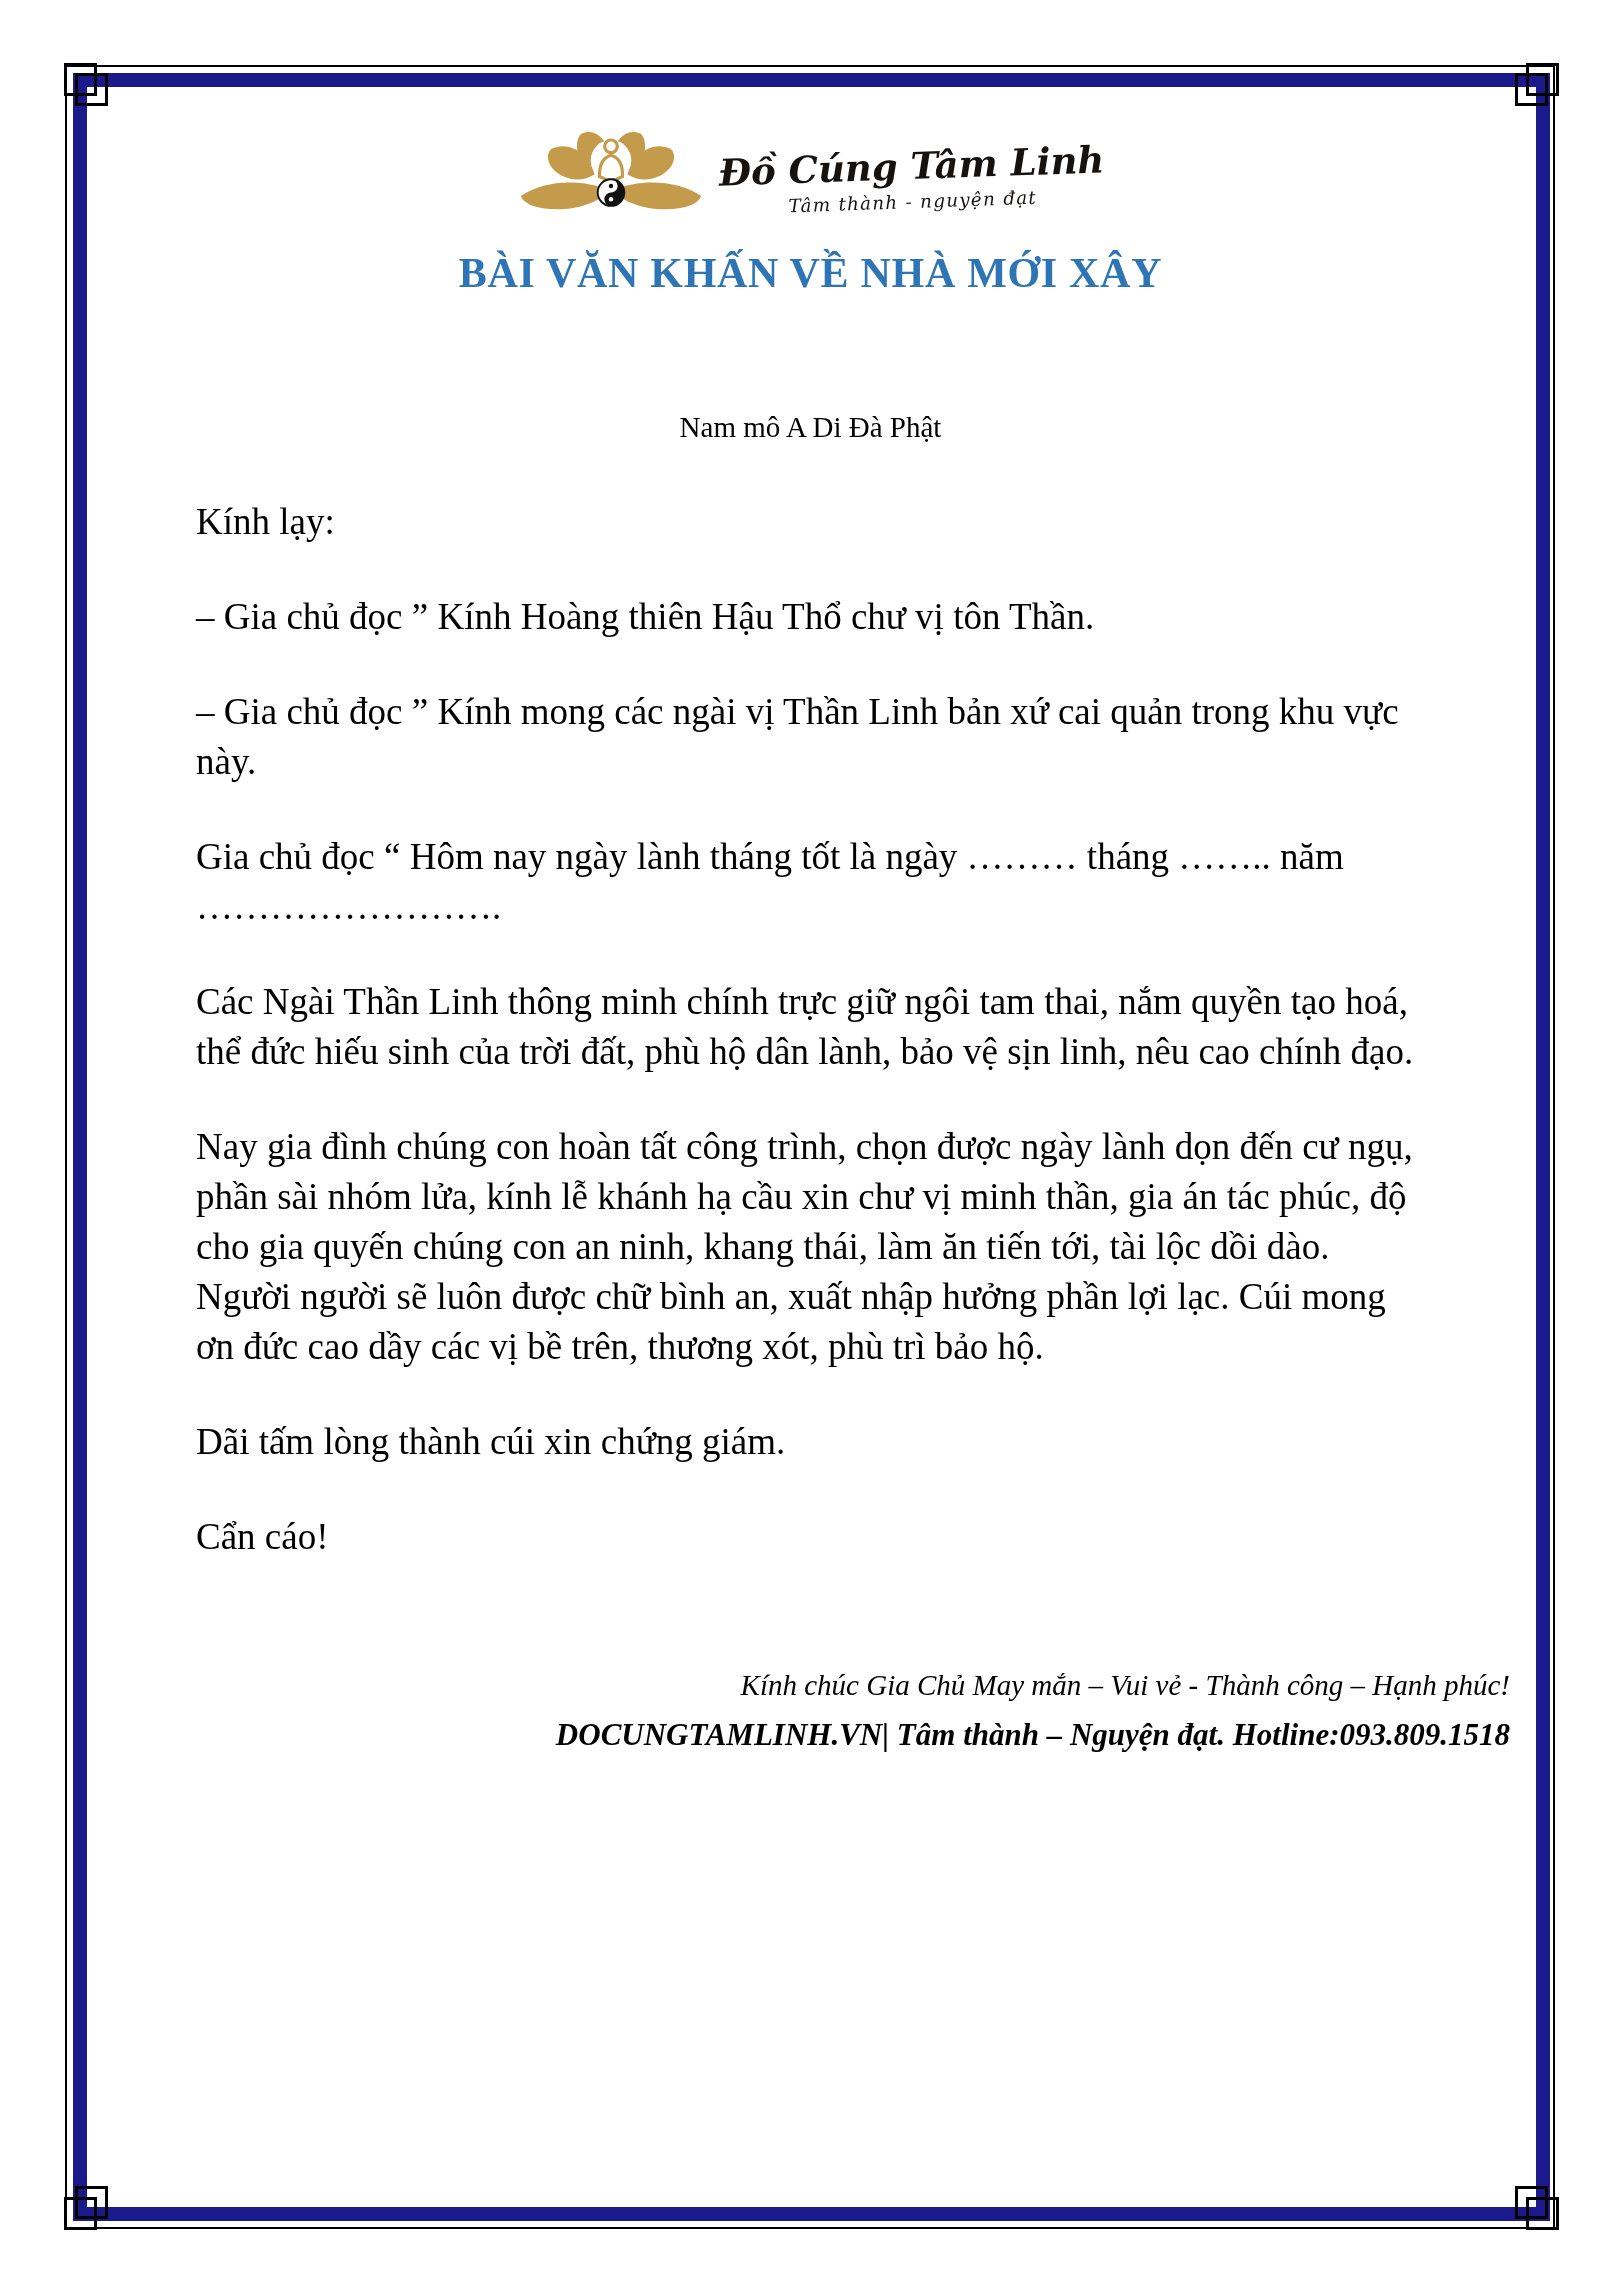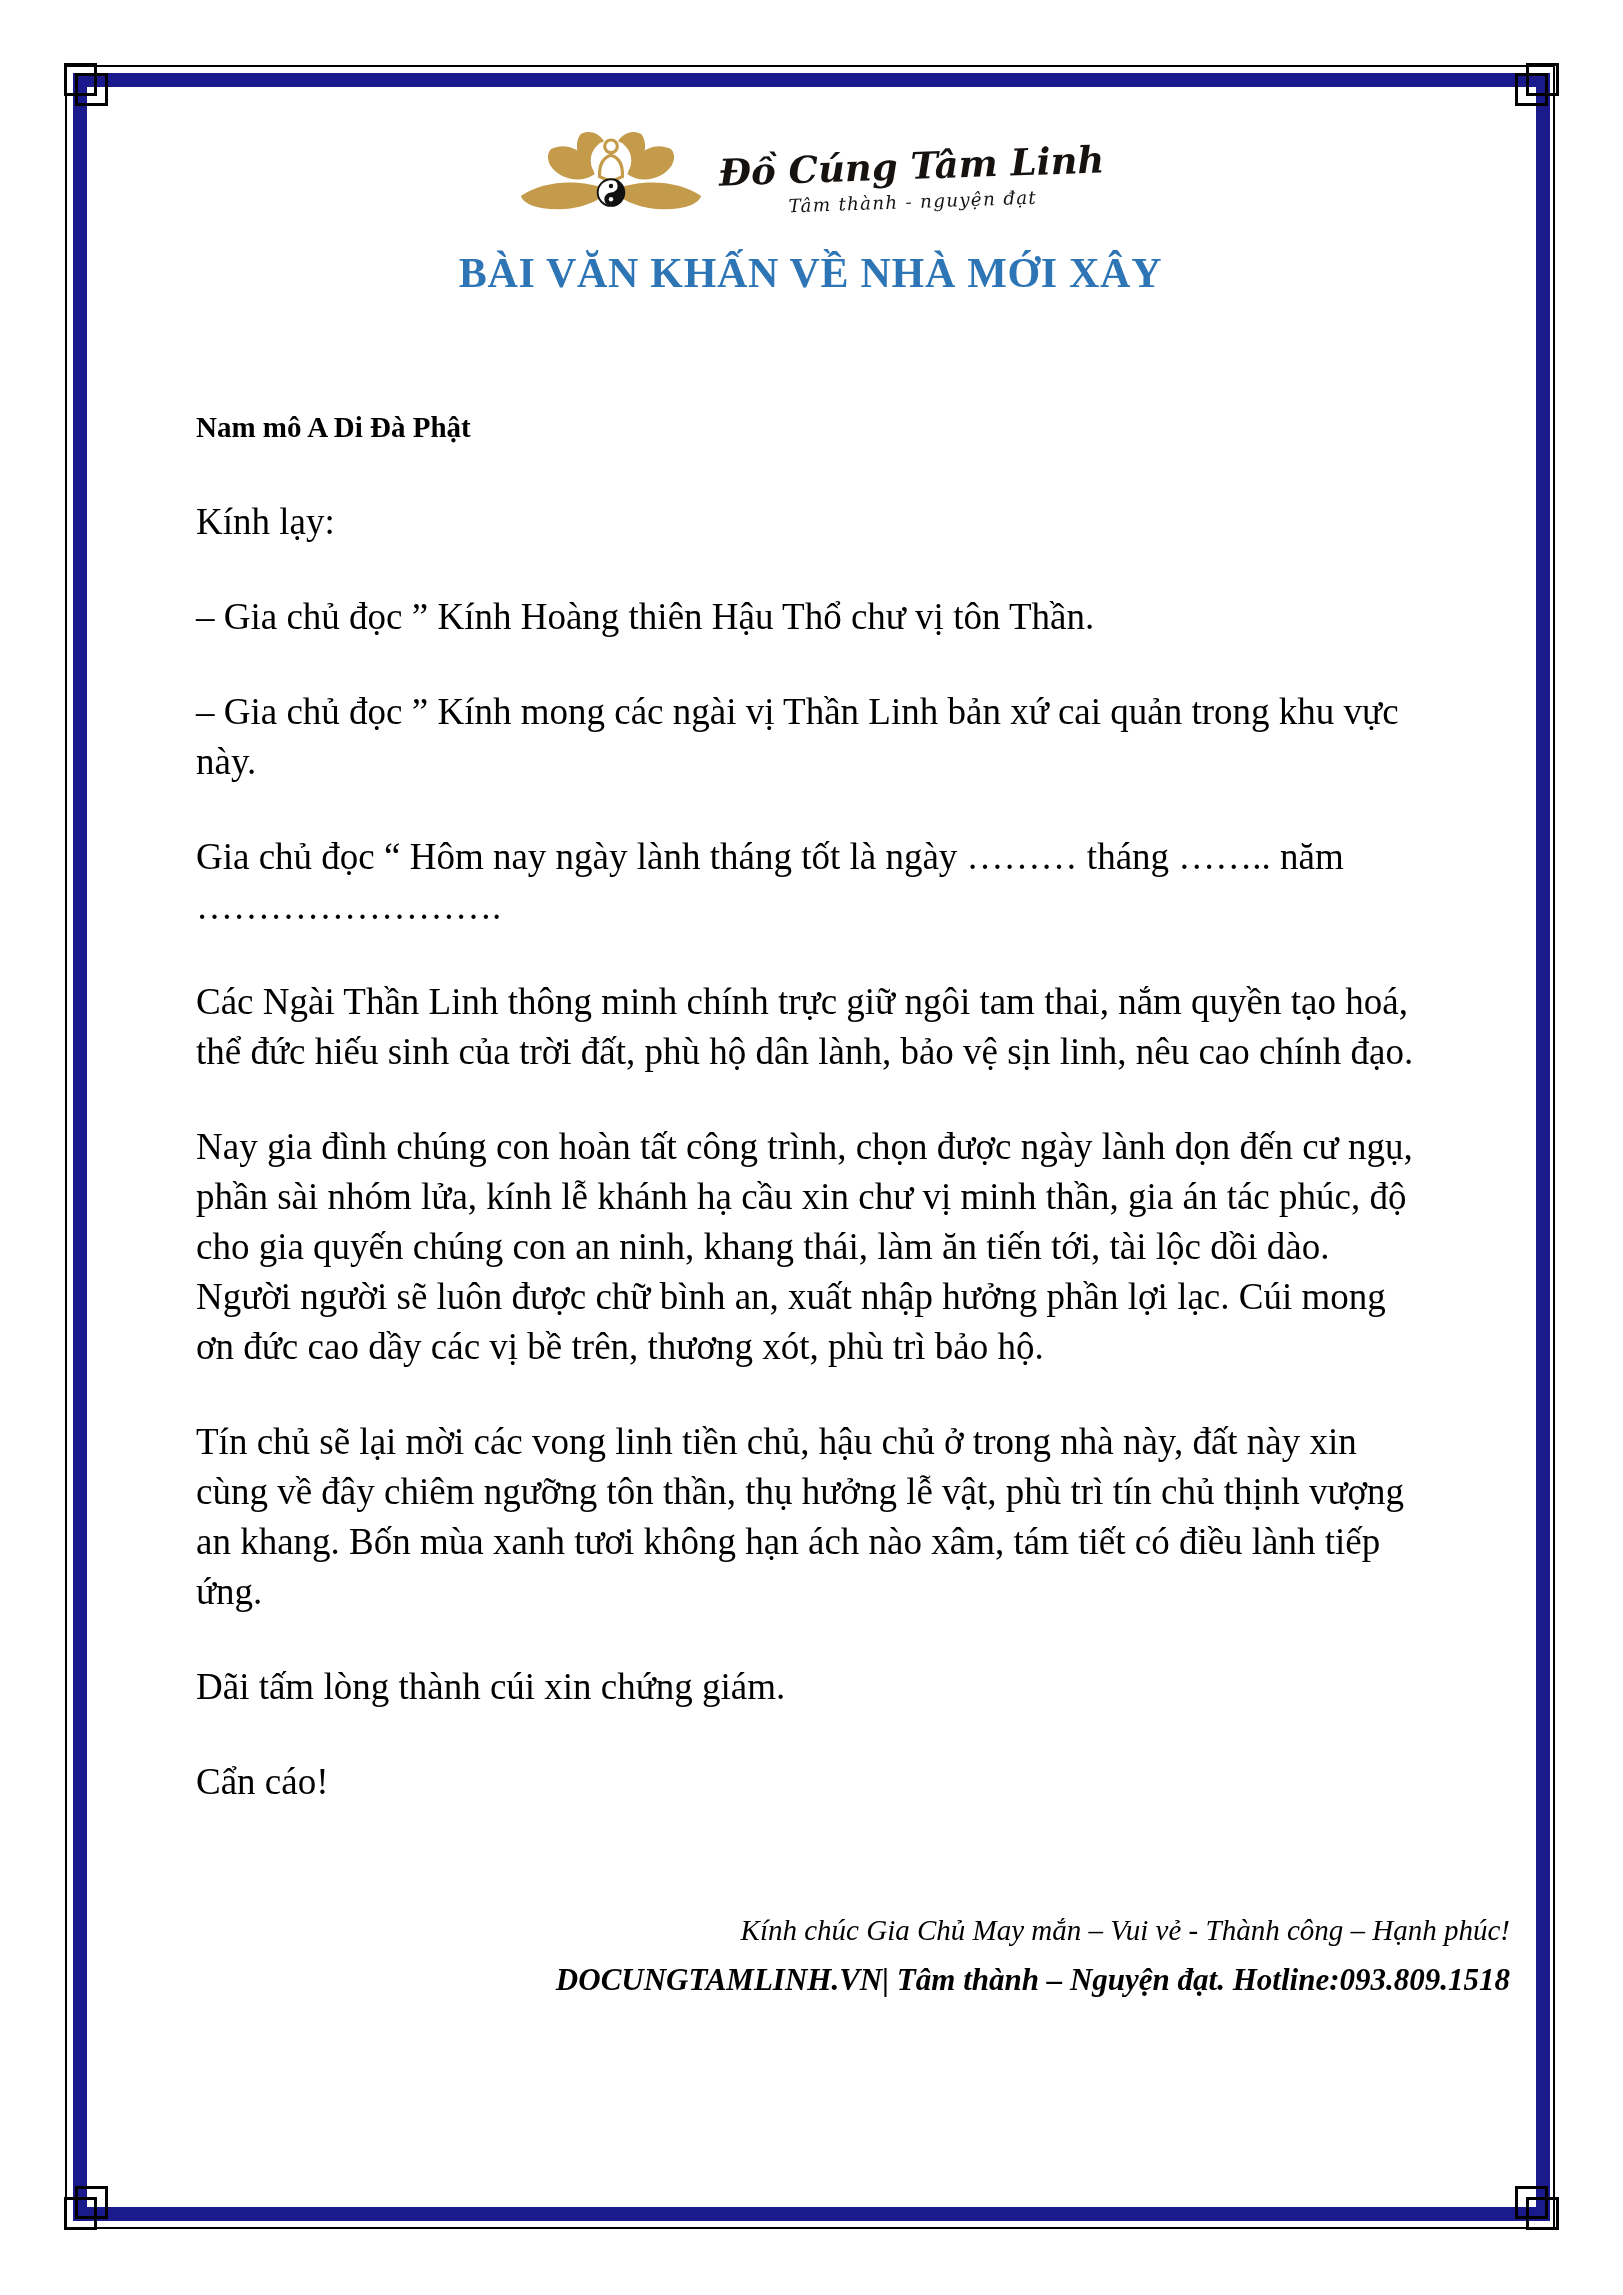--- a/index.html
+++ b/index.html
@@ -42,22 +42,22 @@
   .logo-tagline {
     font-family:"DejaVu Serif",serif; font-style:italic; font-size:18.3px;
     color:#151210; letter-spacing:1.3px; margin-top:2.6px; white-space:nowrap;
   }
   .doc-title {
     margin:11.8px 85px 0 0; text-align:center;
     font-size:42px; font-weight:bold; line-height:59px;
     color:var(--title-blue,#2E75B6); letter-spacing:0.7px;
   }
   .invocation {
-    margin:99px 85px 45px 0; 
-    font-size:29px; line-height:50px;font-weight:bold;
+    margin:99px 85px 45px 0; text-align:center;
+    font-size:29px; line-height:50px;
   }
   .para {
     margin:0 85px 45px 0; font-size:37px; line-height:50px; text-align:left;
   }
   .footer-block { margin-top:98px; text-align:right; font-style:italic; }
   .footer-wish  { font-size:29px; line-height:50px; }
   .footer-brand { font-size:31px; line-height:50px; font-weight:bold; }
 </style>
 </head>
 <body>
@@ -106,21 +106,20 @@
     <div class="doc-title">BÀI VĂN KHẤN VỀ NHÀ MỚI XÂY</div>
 
     <p class="invocation">Nam mô A Di Đà Phật</p>
 
     <p class="para">Kính lạy:</p>
     <p class="para">– Gia chủ đọc ” Kính Hoàng thiên Hậu Thổ chư vị tôn Thần.</p>
     <p class="para">– Gia chủ đọc ” Kính mong các ngài vị Thần Linh bản xứ cai quản trong khu vực này.</p>
     <p class="para">Gia chủ đọc “ Hôm nay ngày lành tháng tốt là ngày ……… tháng …….. năm …………………….</p>
     <p class="para">Các Ngài Thần Linh thông minh chính trực giữ ngôi tam thai, nắm quyền tạo hoá, thể đức hiếu sinh của trời đất, phù hộ dân lành, bảo vệ sịn linh, nêu cao chính đạo.</p>
     <p class="para">Nay gia đình chúng con hoàn tất công trình, chọn được ngày lành dọn đến cư ngụ, phần sài nhóm lửa, kính lễ khánh hạ cầu xin chư vị minh thần, gia án tác phúc, độ cho gia quyến chúng con an ninh, khang thái, làm ăn tiến tới, tài lộc dồi dào. Người người sẽ luôn được chữ bình an, xuất nhập hưởng phần lợi lạc. Cúi mong ơn đức cao dầy các vị bề trên, thương xót, phù trì bảo hộ.</p>
-    <p class="para">Tín chủ sẽ lại mời các vong linh tiền chủ, hậu chủ ở trong nhà này, đất này xin cùng về đây chiêm ngưỡng tôn thần, thụ hưởng lễ vật, phù trì tín chủ thịnh vượng an khang. Bốn mùa xanh tươi không hạn ách nào xâm, tám tiết có điều lành tiếp ứng.</p>
     <p class="para">Dãi tấm lòng thành cúi xin chứng giám.</p>
     <p class="para">Cẩn cáo!</p>
 
     <div class="footer-block">
       <div class="footer-wish">Kính chúc Gia Chủ May mắn – Vui vẻ - Thành công – Hạnh phúc!</div>
       <div class="footer-brand">DOCUNGTAMLINH.VN| Tâm thành – Nguyện đạt. Hotline:093.809.1518</div>
     </div>
 
   </div>
 </div>

